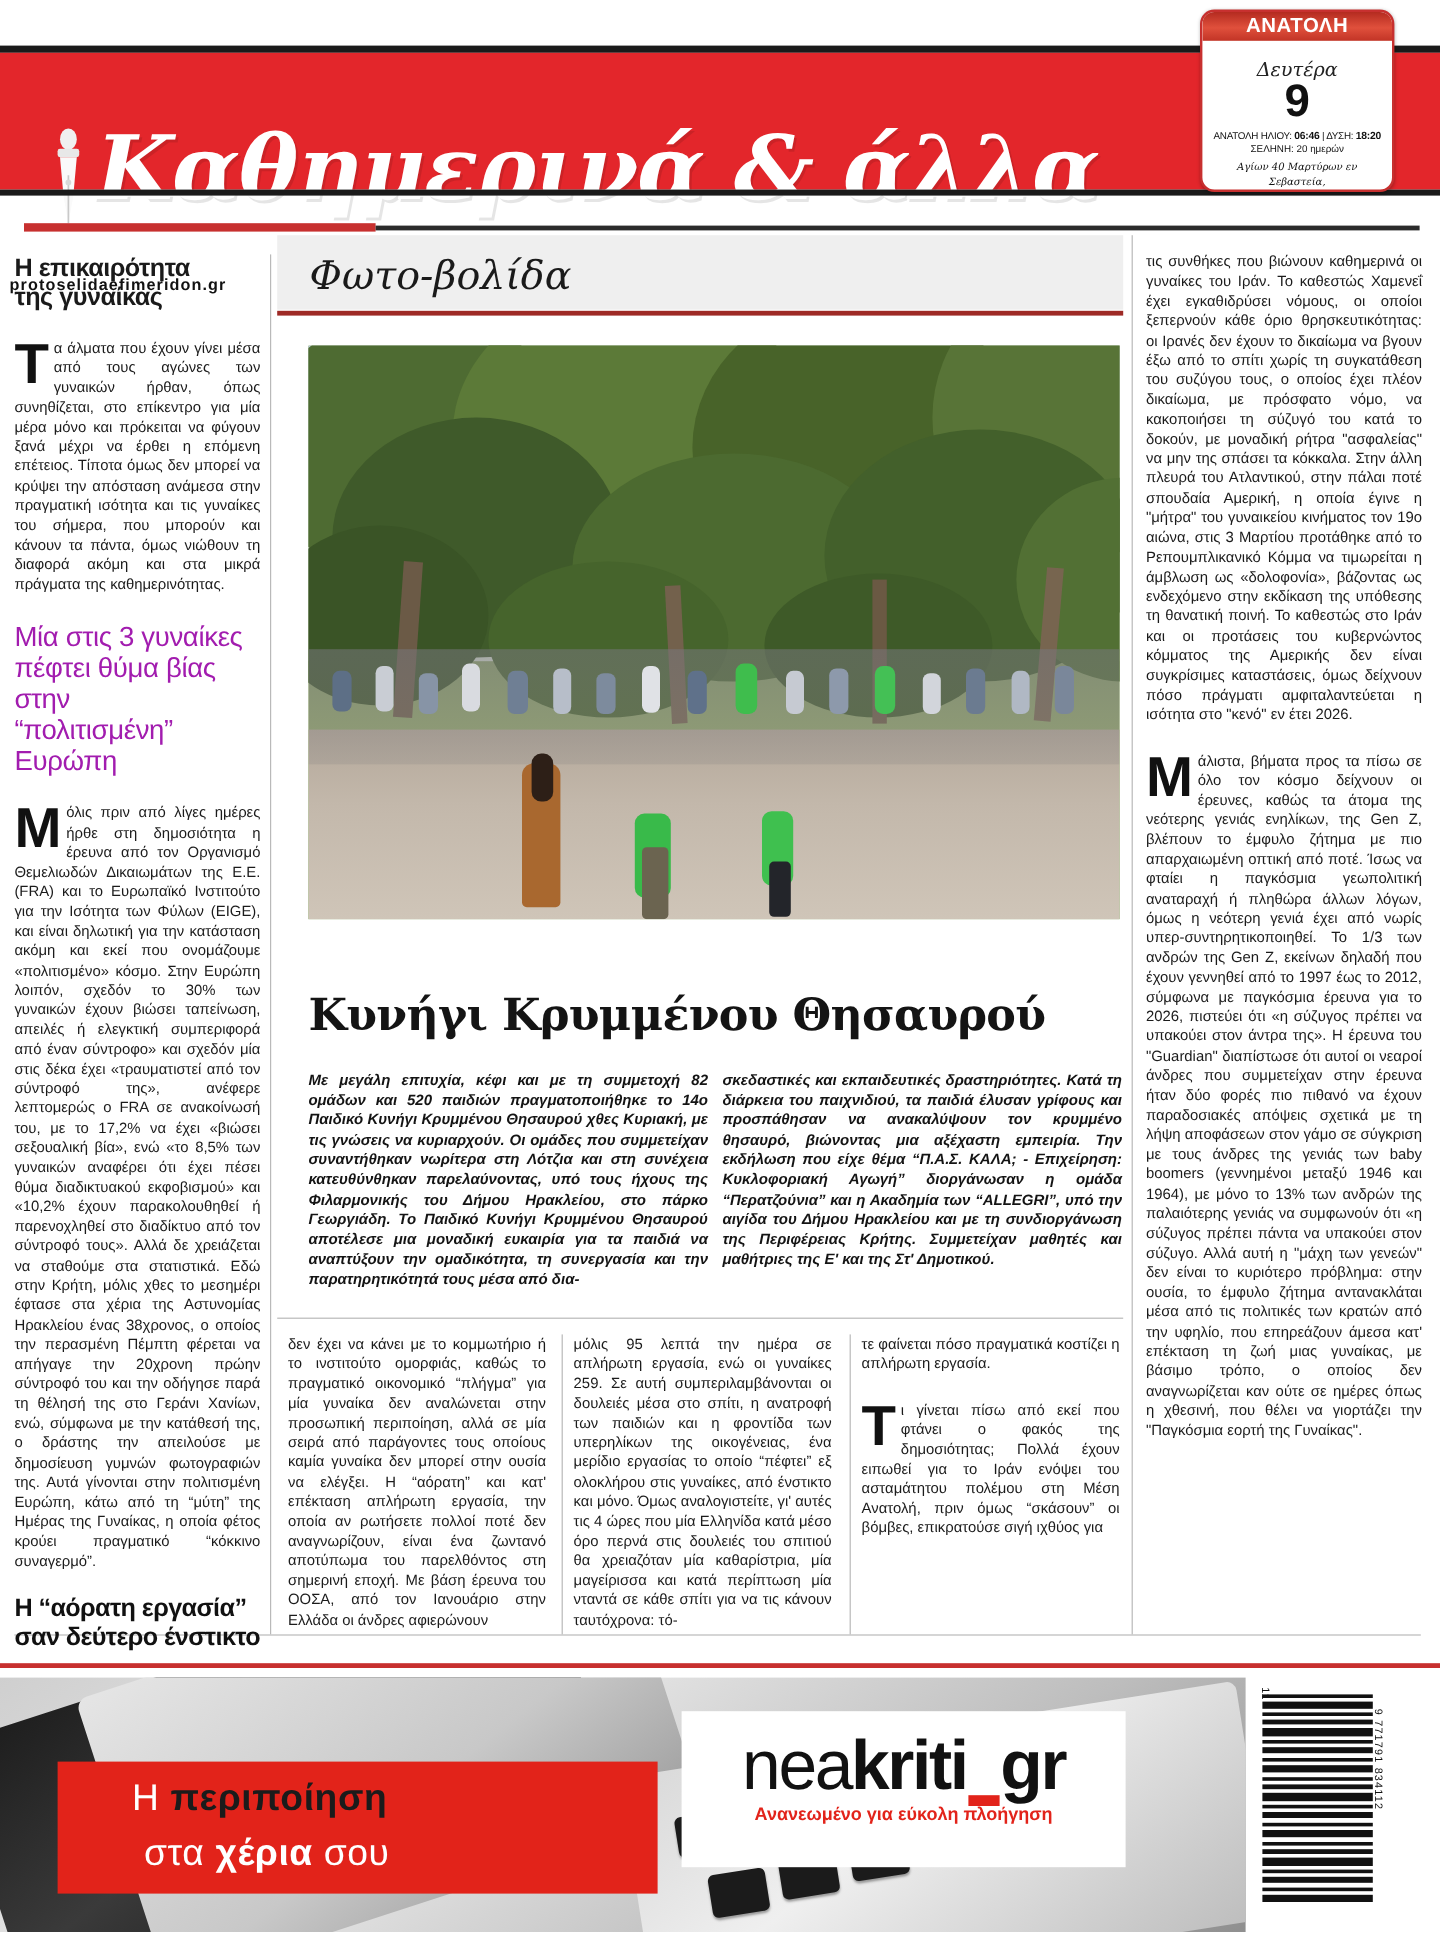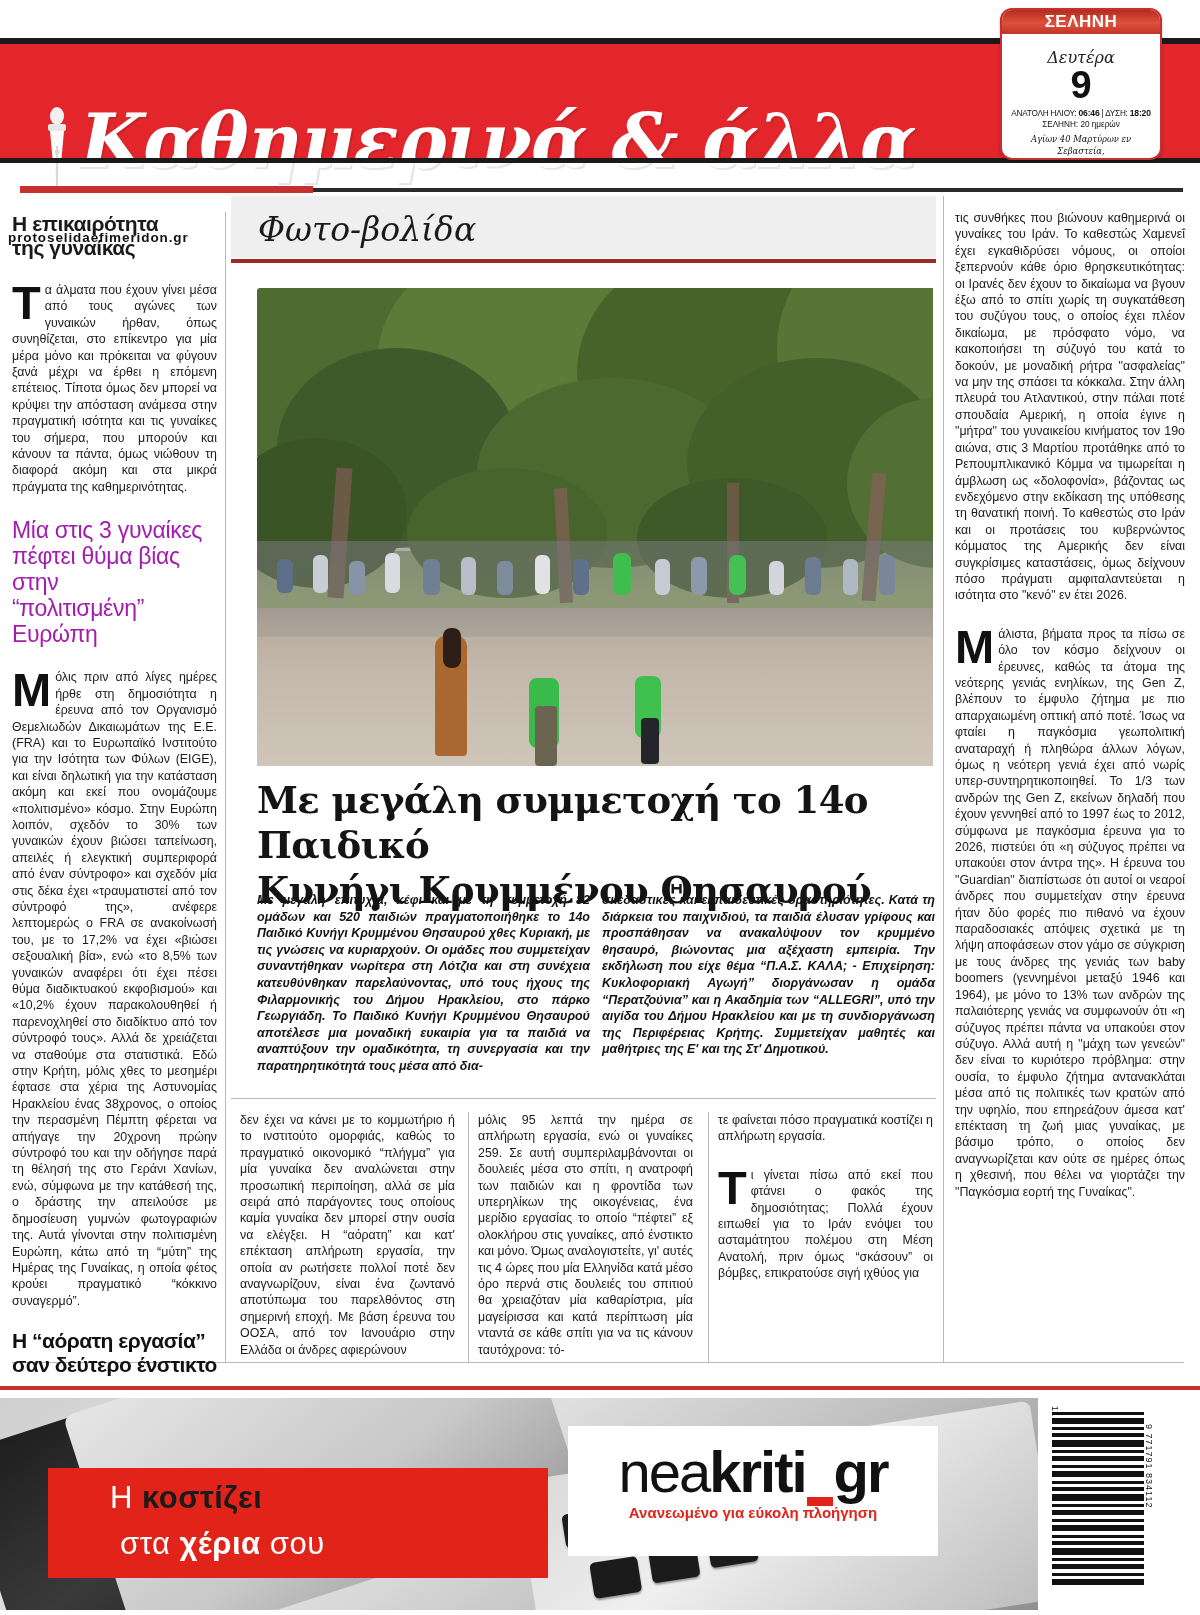--- a/index.html
+++ b/index.html
@@ -437,21 +437,21 @@
       <path d="M6 25 L20 25 L17 58 L13 80 L9 58 Z" fill="#fafafa"></path>
       <path d="M13 40 L13 80" stroke="#c9c9c9" stroke-width="1.4"></path>
       <circle cx="13" cy="46" r="2.4" fill="#d8d8d8"></circle>
     </svg>
 
     <div class="masthead-title">Καθημερινά &amp; άλλα</div>
   </div>
   <div class="masthead-botline"></div>
 
   <div class="calendar">
-    <div class="cal-month">ΣΕΛΗΝΗ</div>
+    <div class="cal-month">ΑΝΑΤΟΛΗ</div>
     <div class="cal-day-name">Δευτέρα</div>
     <div class="cal-day-num">9</div>
     <div class="cal-sun">
       <span>ΑΝΑΤΟΛΗ ΗΛΙΟΥ:</span>
       <b>06:46</b>
       |
       <span>ΔΥΣΗ:</span>
       <b>18:20</b>
     </div>
     <div class="cal-moon">ΣΕΛΗΝΗ: 20 ημερών</div>
@@ -543,21 +543,21 @@
 
     <div style="position:absolute; left:178px; bottom:10px; width:32px; height:120px; background:#a9682f; border-radius:10px 10px 4px 4px;"></div>
     <div style="position:absolute; left:186px; bottom:98px; width:18px; height:40px; background:#2d1f17; border-radius:8px;"></div>
     <div style="position:absolute; left:272px; bottom:18px; width:30px; height:70px; background:#39ba4a; border-radius:8px;"></div>
     <div style="position:absolute; left:278px; bottom:0px; width:22px; height:60px; background:#6b6450; border-radius:4px;"></div>
     <div style="position:absolute; left:378px; bottom:28px; width:26px; height:62px; background:#3fc04f; border-radius:8px;"></div>
     <div style="position:absolute; left:384px; bottom:2px; width:18px; height:46px; background:#23252a; border-radius:4px;"></div>
   </div>
 
   <div class="headline">
-    <span>Με μεγάλη συμμετοχή το 14ο Παιδικό</span><br>
+    <br>
     <span>Κυνήγι Κρυμμένου Θησαυρού</span>
   </div>
 
   <p class="lead-col c1">   Με μεγάλη επιτυχία, κέφι και με τη συμμετοχή 82 ομάδων και 520 παιδιών πραγματοποιήθηκε το 14ο Παιδικό Κυνήγι Κρυμμένου Θησαυρού χθες Κυριακή, με τις γνώσεις να κυριαρχούν. Οι ομάδες που συμμετείχαν συναντήθηκαν νωρίτερα στη Λότζια και στη συνέχεια κατευθύνθηκαν παρελαύνοντας, υπό τους ήχους της Φιλαρμονικής του Δήμου Ηρακλείου, στο πάρκο Γεωργιάδη. Το Παιδικό Κυνήγι Κρυμμένου Θησαυρού αποτέλεσε μια μοναδική ευκαιρία για τα παιδιά να αναπτύξουν την ομαδικότητα, τη συνεργασία και την παρατηρητικότητά τους μέσα από δια-</p>
   <p class="lead-col c2">σκεδαστικές και εκπαιδευτικές δραστηριότητες.
    Κατά τη διάρκεια του παιχνιδιού, τα παιδιά έλυσαν γρίφους και προσπάθησαν να ανακαλύψουν τον κρυμμένο θησαυρό, βιώνοντας μια αξέχαστη εμπειρία. Την εκδήλωση που είχε θέμα “Π.Α.Σ. ΚΑΛΑ; - Επιχείρηση: Κυκλοφοριακή Αγωγή” διοργάνωσαν η ομάδα “Περατζούνια” και η Ακαδημία των “ALLEGRI”, υπό την αιγίδα του Δήμου Ηρακλείου και με τη συνδιοργάνωση της Περιφέρειας Κρήτης. Συμμετείχαν μαθητές και μαθήτριες της Ε' και της Στ' Δημοτικού.</p>
 
   <div class="col-right">
     <p class="body-text">τις συνθήκες που βιώνουν καθημερινά οι γυναίκες του Ιράν. Το καθεστώς Χαμενεΐ έχει εγκαθιδρύσει νόμους, οι οποίοι ξεπερνούν κάθε όριο θρησκευτικότητας: οι Ιρανές δεν έχουν το δικαίωμα να βγουν έξω από το σπίτι χωρίς τη συγκατάθεση του συζύγου τους, ο οποίος έχει πλέον δικαίωμα, με πρόσφατο νόμο, να κακοποιήσει τη σύζυγό του κατά το δοκούν, με μοναδική ρήτρα "ασφαλείας" να μην της σπάσει τα κόκκαλα. Στην άλλη πλευρά του Ατλαντικού, στην πάλαι ποτέ σπουδαία Αμερική, η οποία έγινε η "μήτρα" του γυναικείου κινήματος τον 19ο αιώνα, στις 3 Μαρτίου προτάθηκε από το Ρεπουμπλικανικό Κόμμα να τιμωρείται η άμβλωση ως «δολοφονία», βάζοντας ως ενδεχόμενο στην εκδίκαση της υπόθεσης τη θανατική ποινή. Το καθεστώς στο Ιράν και οι προτάσεις του κυβερνώντος κόμματος της Αμερικής δεν είναι συγκρίσιμες καταστάσεις, όμως δείχνουν πόσο πράγματι αμφιταλαντεύεται η ισότητα στο "κενό" εν έτει 2026.</p>
 
@@ -592,21 +592,21 @@
       <div class="key" style="left:60px;  top:92px; width:48px; height:36px;"></div>
       <div class="key" style="left:120px; top:86px; width:48px; height:36px;"></div>
       <div class="key" style="left:180px; top:80px; width:48px; height:36px;"></div>
       <div class="key" style="left:240px; top:74px; width:48px; height:36px;"></div>
       <div class="key" style="left:300px; top:68px; width:48px; height:36px;"></div>
       <div class="key" style="left:360px; top:62px; width:48px; height:36px;"></div>
     </div>
 
     <div class="ad-redbox"></div>
     <div class="ad-line1">
-      <span>Η </span><b>κοστίζει</b>
+      <span>Η </span><b>περιποίηση</b>
     </div>
     <div class="ad-line2">
       <span>στα </span><b>χέρια</b><span> σου</span>
     </div>
 
     <div class="ad-logobox">
       <div class="ad-logo">
         <span class="lt">nea</span><span class="hv">kriti</span><span class="underscore"></span><span class="hv">gr</span>
       </div>
       <div class="ad-logo-sub">Ανανεωμένο για εύκολη πλοήγηση</div>

